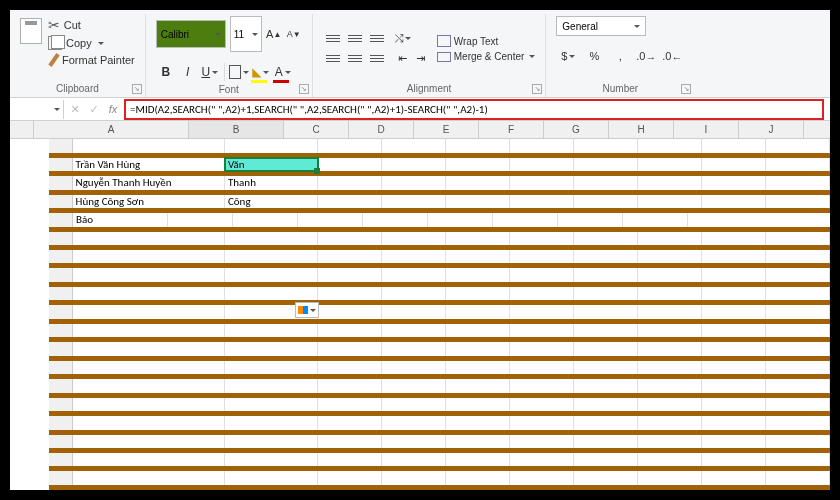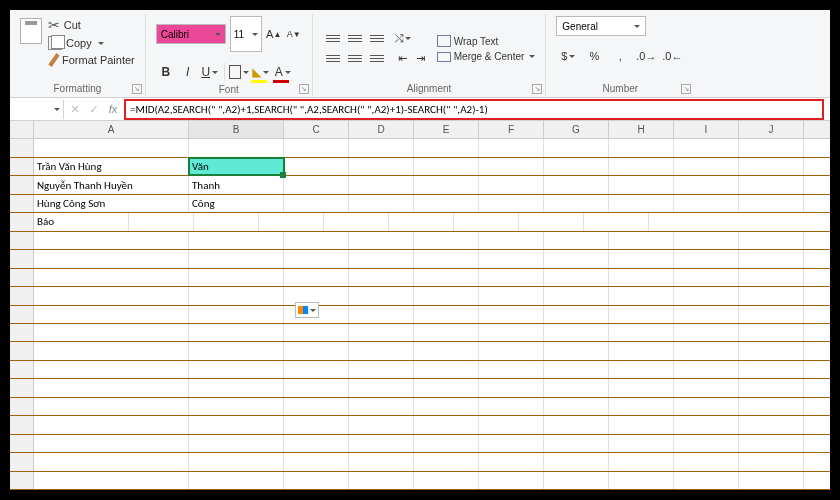--- a/index.html
+++ b/index.html
@@ -18,21 +18,21 @@
   .clip-paste { width: 22px; height: 26px; border: 1px solid #b0b0b0; background: #fff; position: relative; }
   .clip-paste::after { content:""; position:absolute; left:4px; top:2px; width:12px; height:4px; background:#999; }
   .clip-col2 { display: flex; flex-direction: column; gap: 3px; font-size: 11px; color: #333; padding-top: 1px; }
   .clip-row { display: flex; align-items: center; gap: 4px; cursor: default; }
   .scissors { font-size: 14px; color: #555; }
   .copy-icon { display:inline-block; width:14px; height:14px; border:1px solid #888; position:relative; }
   .copy-icon::after{content:"";position:absolute;left:2px;top:-2px;width:12px;height:12px;border:1px solid #888;background:#fff;}
   .brush { display:inline-block; width:4px; height:14px; background:#c08040; transform: rotate(35deg); margin-left:4px; margin-right:2px; }
 
   .font-top { display:flex; gap:4px; align-items:center; }
-  .font-name { width: 70px; height: 20px; border: 1px solid #bbb; background:#ec4899; font-size: 10px; display:flex; align-items:center; padding:0 4px; justify-content:space-between; }
+  .font-name { width: 70px; height: 28px; border: 1px solid #bbb; background:#4d7c0f; font-size: 10px; display:flex; align-items:center; padding:0 4px; justify-content:space-between; }
   .font-size { width: 32px; height: 36px; border: 1px solid #bbb; background:#fff; font-size: 10px; display:flex; align-items:center; padding:0 3px; justify-content:space-between; }
   .fsz-btn { width:16px; height:18px; font-size:11px; display:flex; align-items:center; justify-content:center; color:#333; }
   .fsz-btn sup, .fsz-btn .s { font-size:8px; }
   .fsz-btn .caret-icon { margin-left: 1px; }
   .font-bot { display:flex; gap:2px; margin-top:6px; align-items:center; color:#333; }
   .font-bot .btn { width:20px; height:20px; display:flex; align-items:center; justify-content:center; font-size:12px;}
   .b{font-weight:bold;} .i{font-style:italic;} .u{text-decoration:underline;}
   .divider{width:1px;height:18px;background:#ddd;margin:0 2px;}
   .border-btn{width:14px;height:14px;border:1px solid #555;display:inline-block;}
   .bucket{color:#c90;position:relative;} .bucket::after{content:"";position:absolute;left:0;bottom:-1px;width:16px;height:3px;background:#ffff00;}
@@ -68,21 +68,21 @@
   .fbtn{width:18px;height:18px;display:flex;align-items:center;justify-content:center;color:#bbb;font-size:11px;}
   .fx{font-style:italic;color:#888;}
   .formula-line { flex:1; border:2px solid #e02020; height:21px; display:flex; align-items:center; padding:0 4px; font-size:11px; font-family: Calibri, sans-serif; color:#000; margin-right:6px; }
 
   
   .grid { flex:1; display:flex; flex-direction:column; background:#fff; overflow:hidden; }
   .colhead { display:flex; height:19px; background:#f0f0f0; border-bottom:1px solid #ccc; }
   .corner{width:24px;border-right:1px solid #ccc;background:#f0f0f0;}
   .ch{flex:0 0 auto;border-right:1px solid #ccc;display:flex;align-items:center;justify-content:center;font-size:10px;color:#555;}
   .ch.colA{width:155px;} .ch.colB{width:95px;background:#e6e6e6;} .ch.colRest{width:65px;}
-  .row{display:flex;height:19px;border-bottom:1px solid #a16207;}
+  .row{display:flex;height:19px;border-bottom:5px solid #a16207;margin-left:39px;}
   .rh{width:24px;border-right:1px solid #ccc;background:#f0f0f0;}
   .cell{border-right:1px solid #e0e0e0;display:flex;align-items:center;padding:0 3px;font-size:11px;font-family: Calibri, sans-serif;overflow:visible;white-space:nowrap;}
   .cell.colA{width:155px;} .cell.colB{width:95px;} .cell.colRest{width:65px;}
   .selected{outline:2px solid #1a7f37;outline-offset:-1px;background:#5eead4;}
   .fillhandle{position:relative;}
   .fillhandle::after{content:"";position:absolute;right:-3px;bottom:-3px;width:6px;height:6px;background:#1a7f37;}
 
   .pasteopts{position:absolute;left:285px;top:292px;width:24px;height:16px;border:1px solid #bbb;background:#fff;display:flex;align-items:center;justify-content:center;font-size:9px;}
   .pasteopts .mini{width:10px;height:8px;background:linear-gradient(90deg,#f80 50%,#08f 50%);}
 
@@ -108,21 +108,21 @@
               <span class="copy-icon"></span>
               <span>Copy</span>
               <span class="caret-icon"></span>
             </div>
           <div class="clip-row">
               <span class="brush"></span>
               <span>Format Painter</span>
             </div>
         </div>
       </div>
-      <div class="group-label">Formatting</div>
+      <div class="group-label">Clipboard</div>
       <div class="group-dialog">↘</div>
     </div>
 
     <div class="group">
       <div class="group-body" style="flex-direction:column;">
         <div class="font-top">
           <div class="font-name">
               <span>Calibri</span>
               <span class="caret-icon"></span>
             </div>

